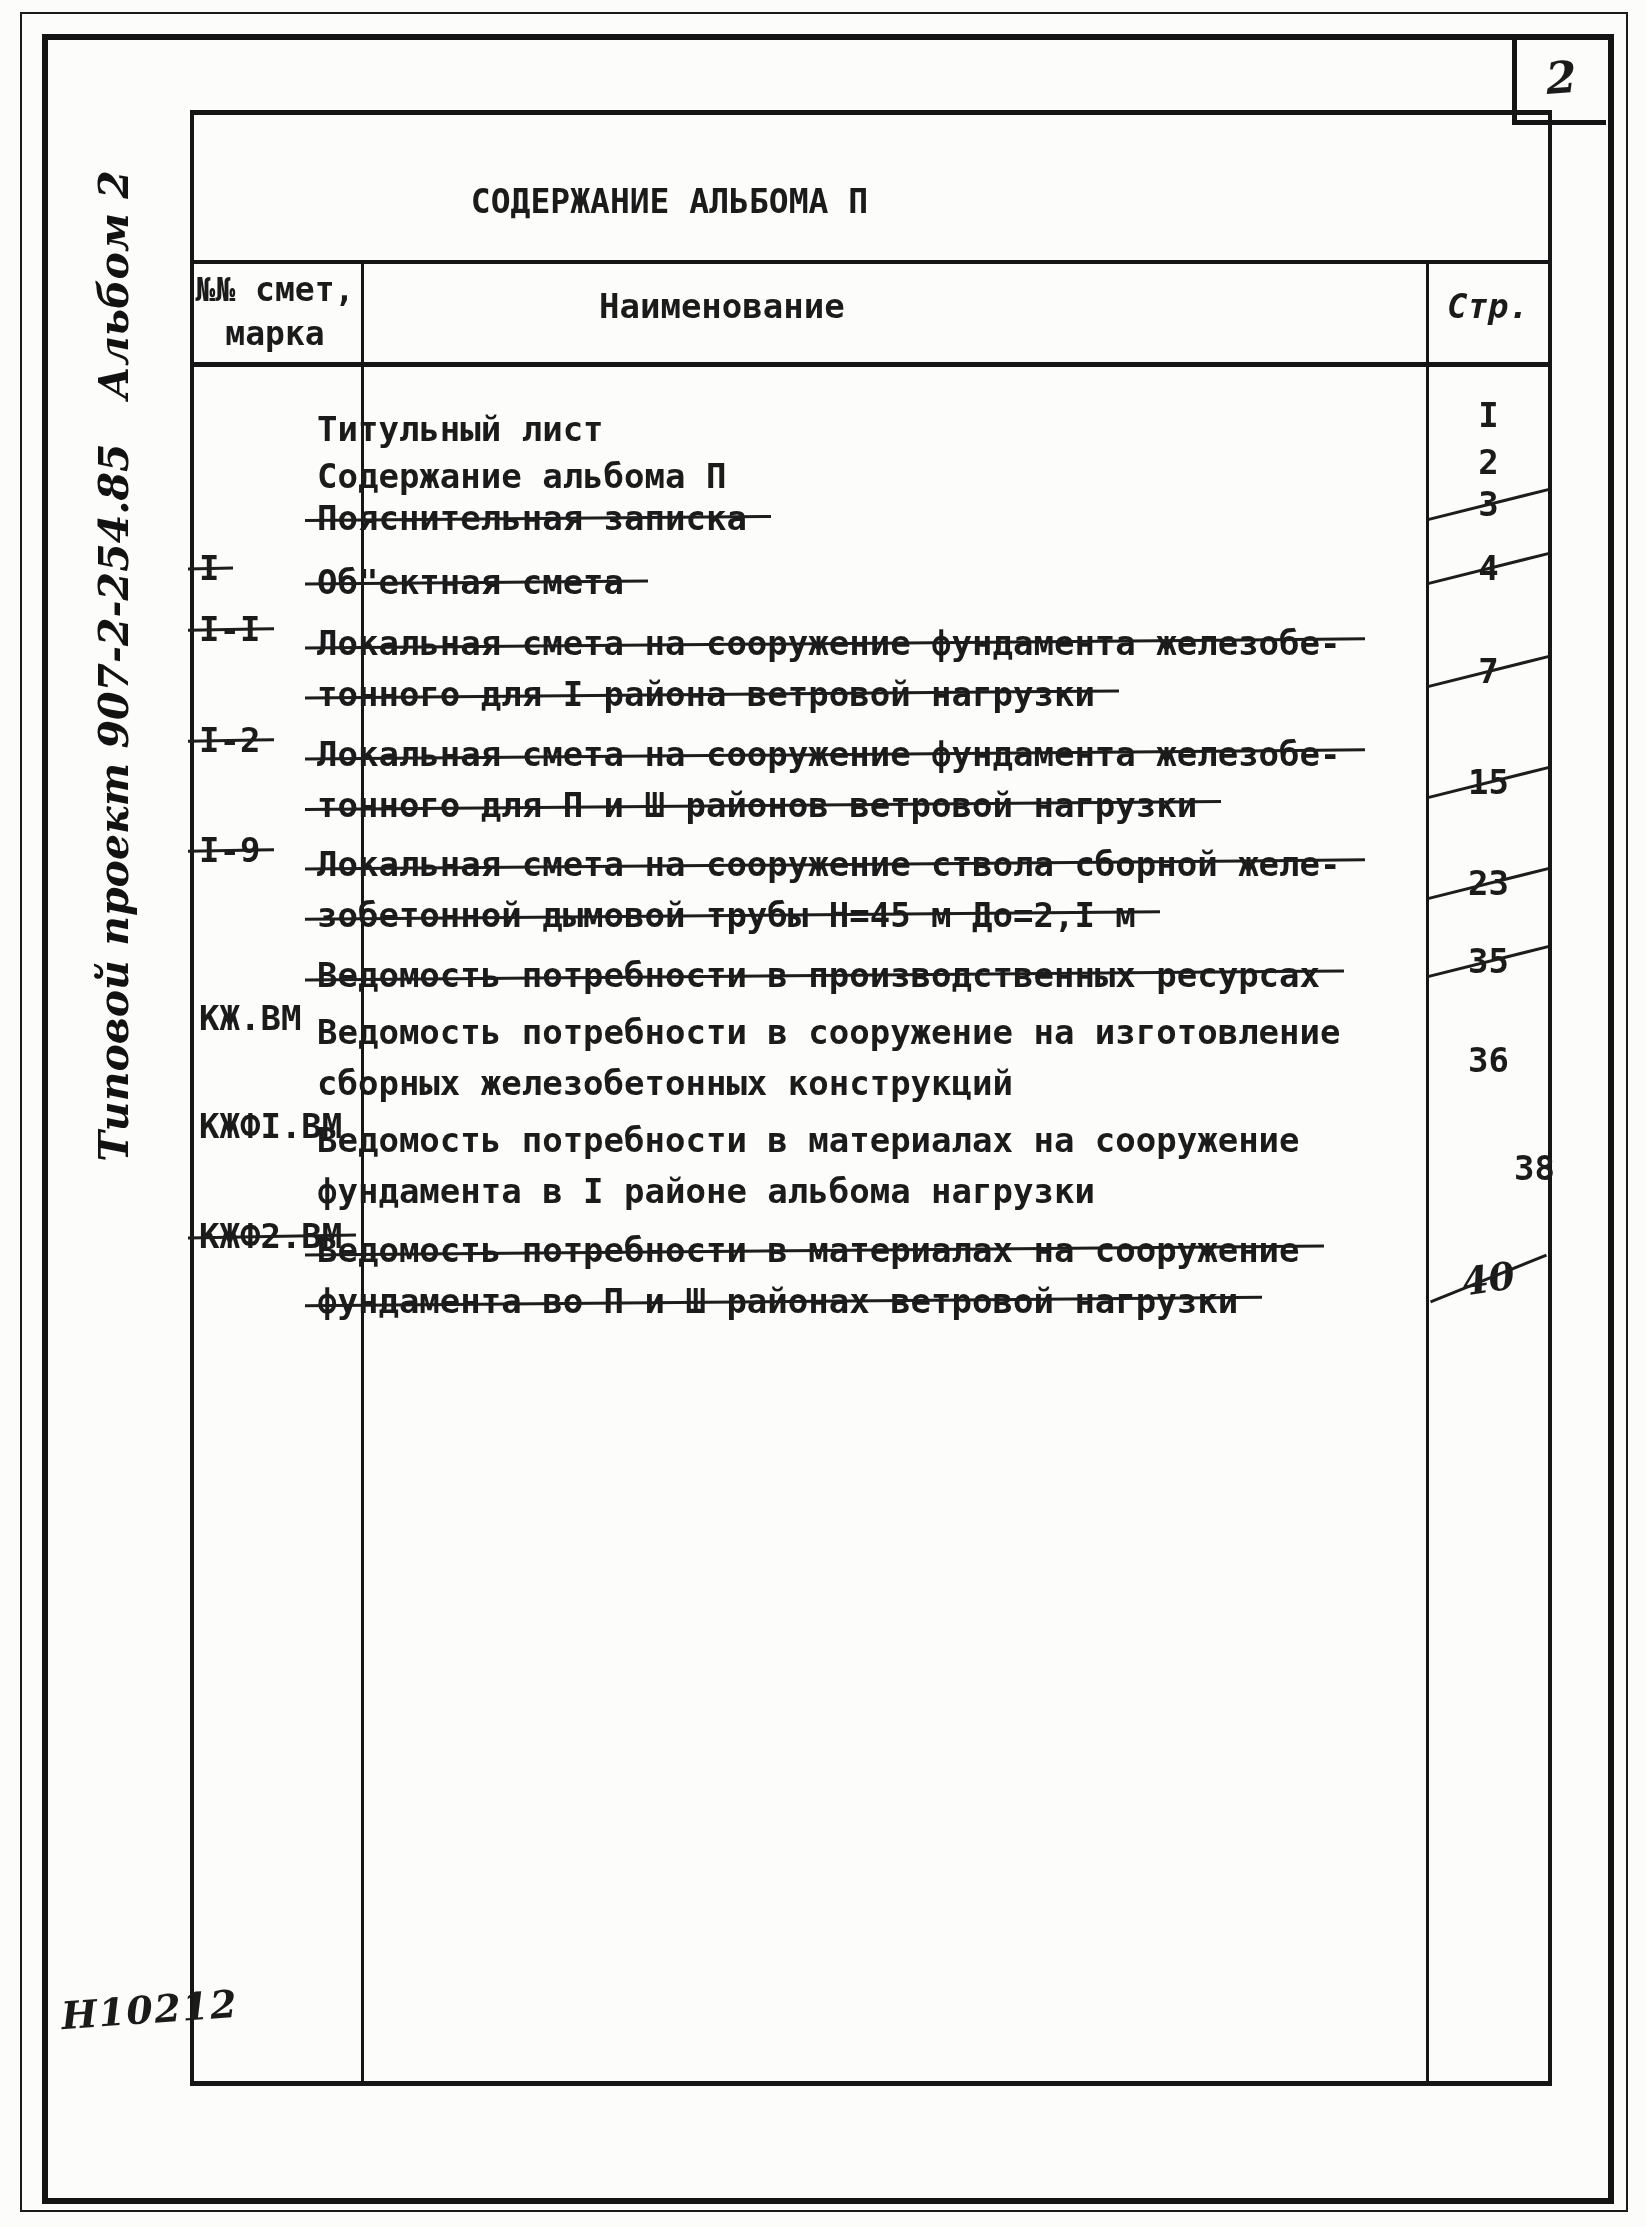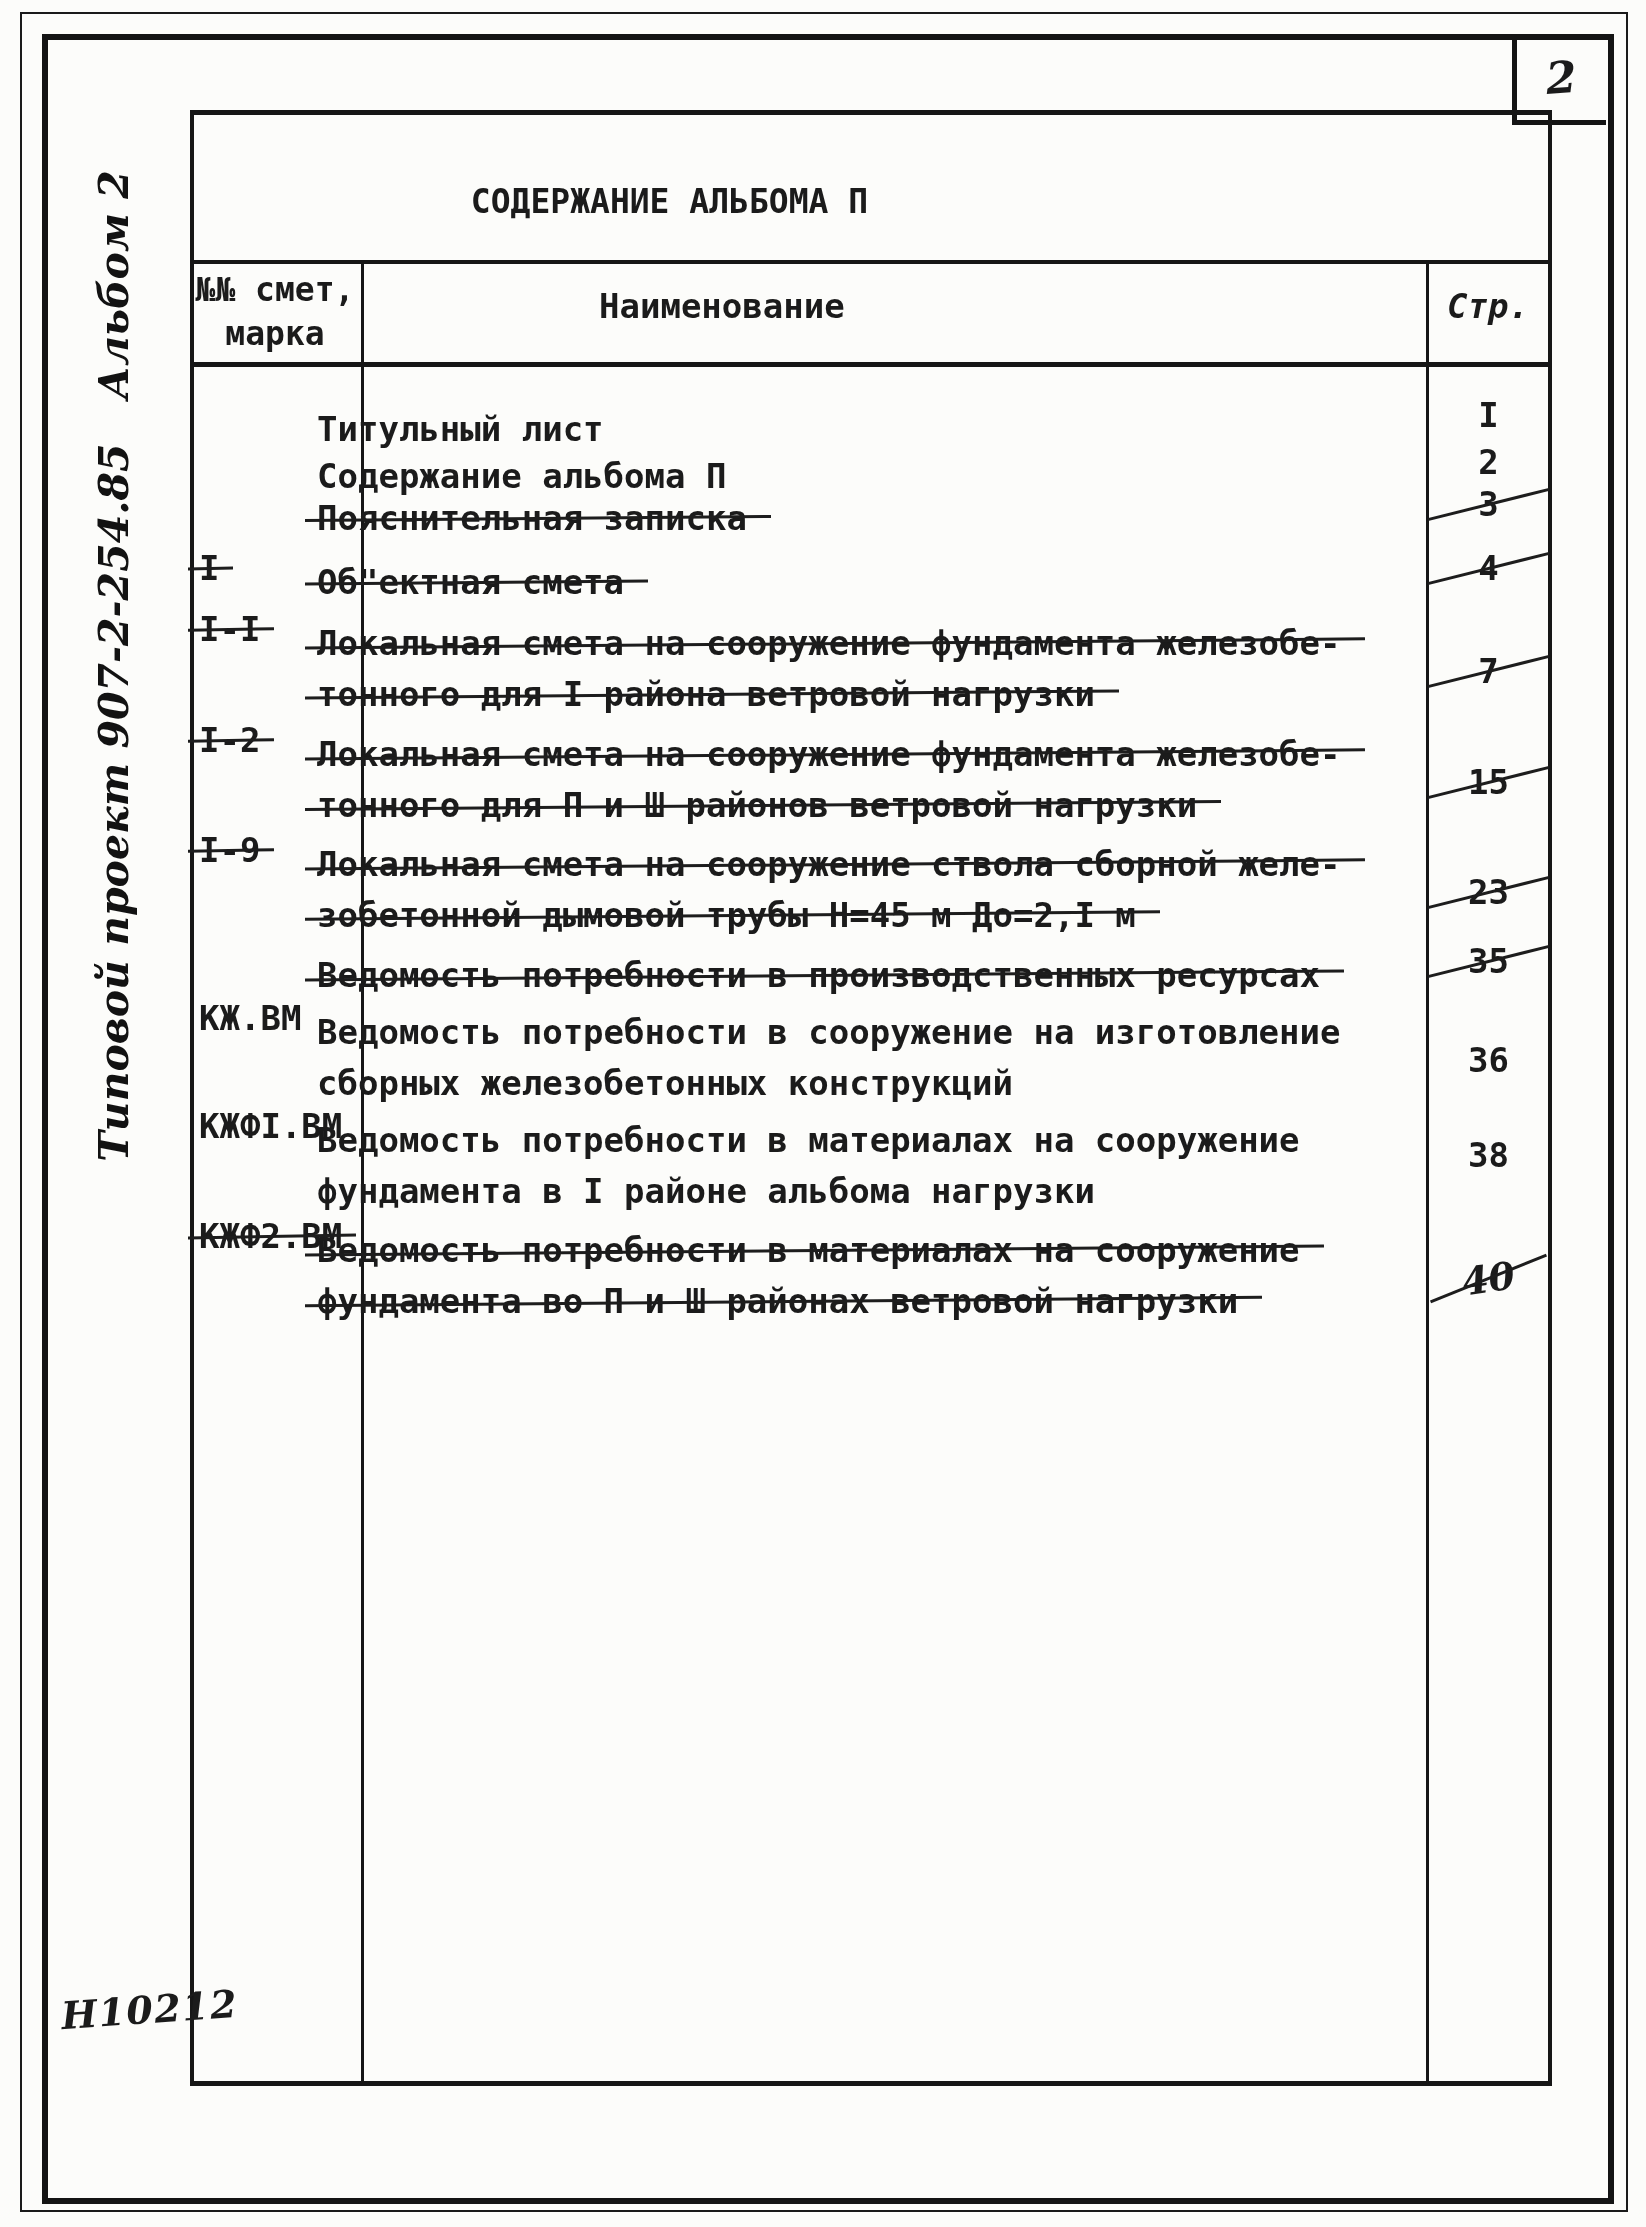--- a/index.html
+++ b/index.html
@@ -153,21 +153,21 @@
         <div><span class="line-text struck">тонного для П и Ш районов ветровой нагрузки</span></div>
       </div>
     <span class="row-page typed page-struck" style="top: 42px;">15</span>
   </div>
     <div class="row" style="top: 825px;">
     <span class="row-mark typed struck struck-mark">I-9</span>
     <div class="row-lines typed">
         <div><span class="line-text struck">Локальная смета на сооружение ствола сборной желе-</span></div>
         <div><span class="line-text struck">зобетонной дымовой трубы Н=45 м До=2,I м</span></div>
       </div>
-    <span class="row-page typed page-struck" style="top: 42px;">23</span>
+    <span class="row-page typed page-struck" style="top: 33px;">23</span>
   </div>
     <div class="row" style="top: 936px;">
     <span class="row-mark typed"></span>
     <div class="row-lines typed">
         <div><span class="line-text struck">Ведомость потребности в производственных ресурсах</span></div>
       </div>
     <span class="row-page typed page-struck" style="top: 0px;">35</span>
   </div>
     <div class="row" style="top: 993px;">
     <span class="row-mark typed">КЖ.ВМ</span>
@@ -176,21 +176,21 @@
         <div><span class="line-text">сборных железобетонных конструкций</span></div>
       </div>
     <span class="row-page typed" style="top: 42px;">36</span>
   </div>
     <div class="row" style="top: 1101px;">
     <span class="row-mark typed">КЖФI.ВМ</span>
     <div class="row-lines typed">
         <div><span class="line-text">Ведомость потребности в материалах на сооружение</span></div>
         <div><span class="line-text">фундамента в I районе альбома нагрузки</span></div>
       </div>
-    <span class="row-page typed" style="top: 29px;">38</span>
+    <span class="row-page typed" style="top: 42px; padding-left: 46px;">38</span>
   </div>
     <div class="row" style="top: 1211px;">
     <span class="row-mark typed struck struck-mark">КЖФ2.ВМ</span>
     <div class="row-lines typed">
         <div><span class="line-text struck">Ведомость потребности в материалах на сооружение</span></div>
         <div><span class="line-text struck">фундамента во П и Ш районах ветровой нагрузки</span></div>
       </div>
     <span class="row-page typed page-struck page-hand" style="top: 42px;">40</span>
   </div>
   </div>

